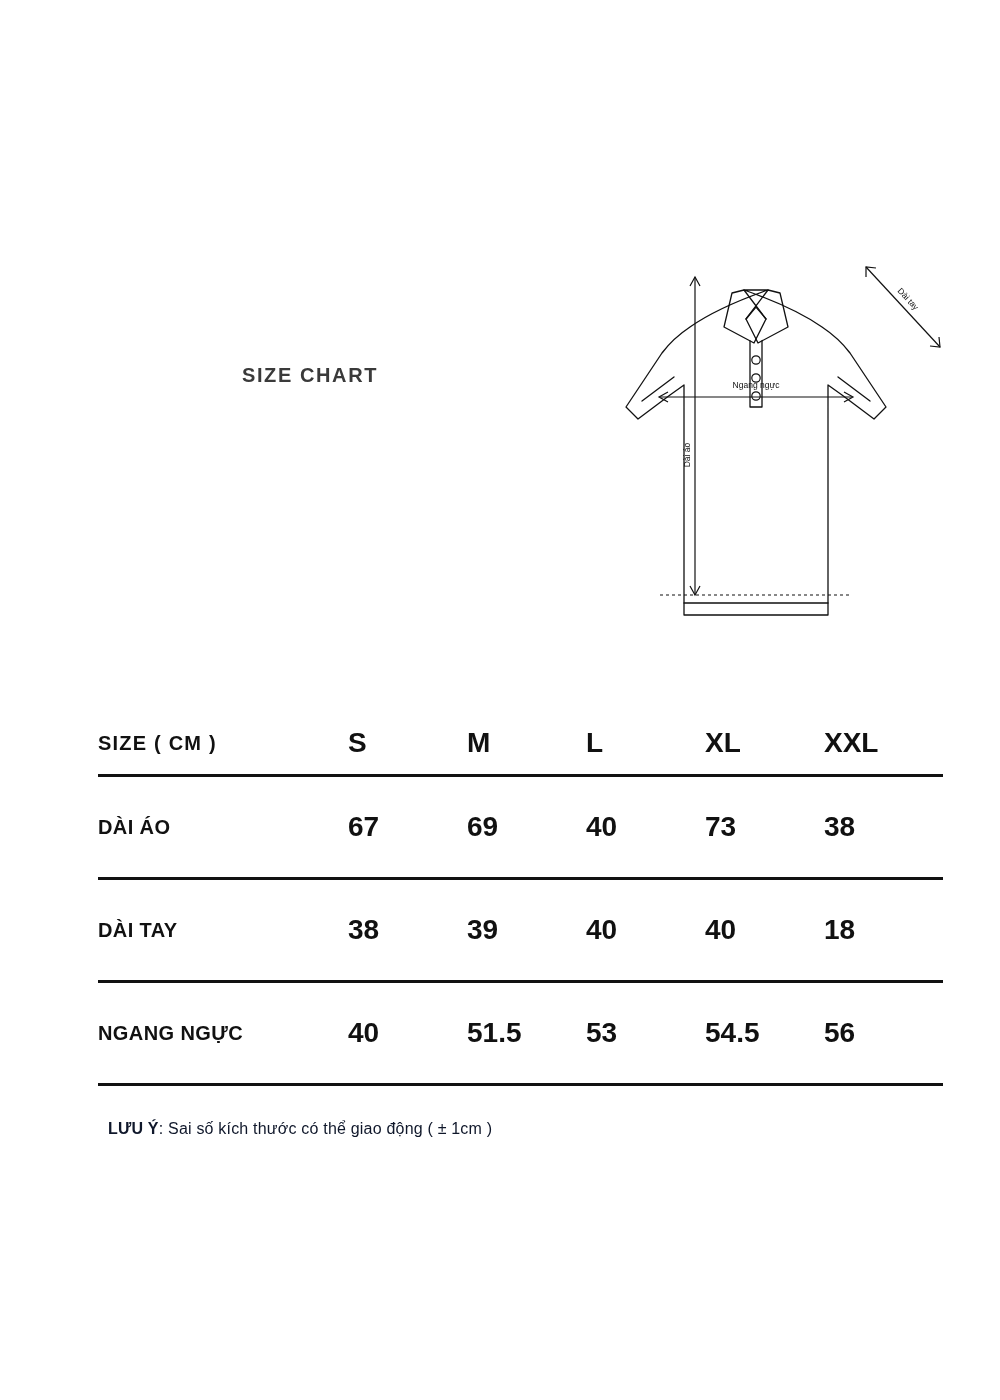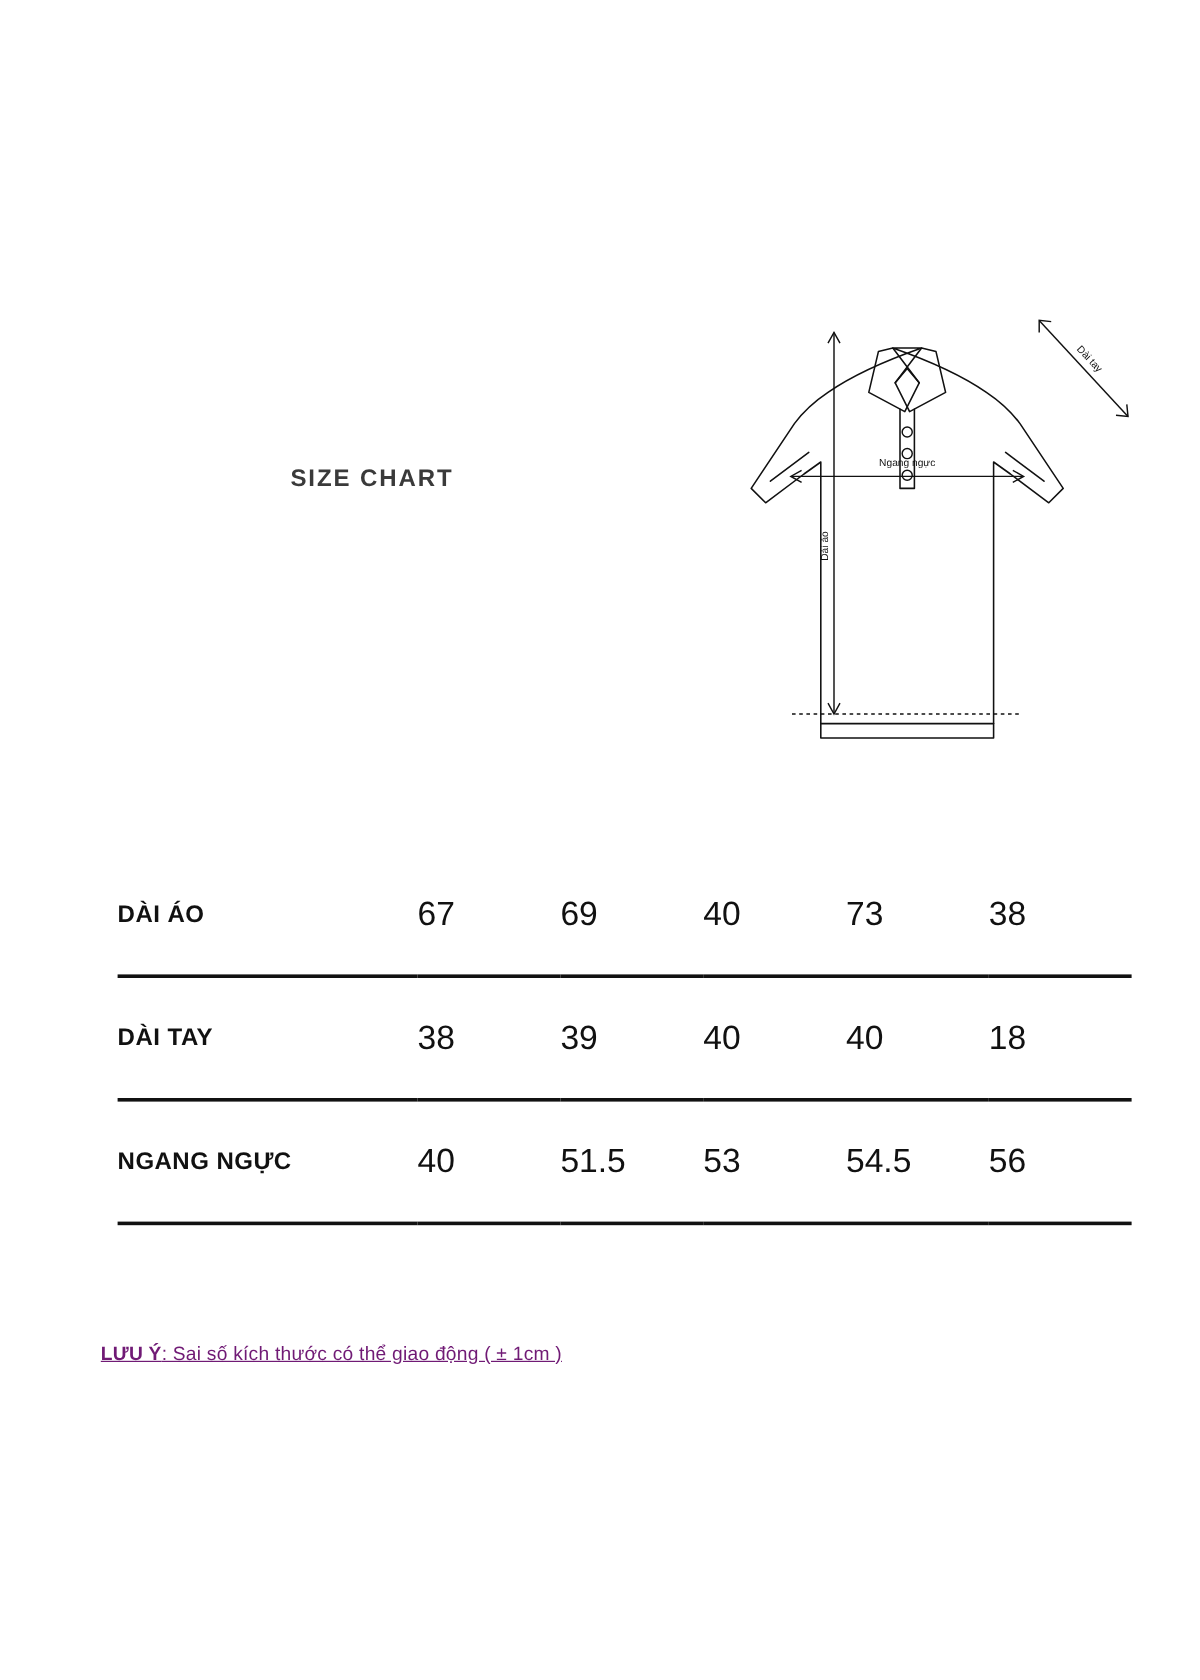--- a/index.html
+++ b/index.html
@@ -13,21 +13,21 @@
     position: relative;
     font-family: "Liberation Sans", sans-serif;
     color: #111111;
     overflow: hidden;
   }
 
   
   .header-block {
     position: absolute;
     left: 60px;
-    top: 388px;
+    top: 364px;
     width: 500px;
     text-align: center;
   }
   .size-chart-label {
     font-size: 20px;
     font-weight: 700;
     letter-spacing: 1.6px;
     color: #3a3a3a;
     margin-bottom: 14px;
   }
@@ -90,35 +90,34 @@
     color: #111111;
   }
   .col-head {
     font-size: 28px;
     font-weight: 700;
     color: #111111;
     width: 119px;
   }
   .val {
     font-size: 28px;
-    font-weight: 400;
+    font-weight: 700;
     color: #111111;
     width: 119px;
     margin-left: 40px;
   }
 
   
   .note {
     position: absolute;
-    left: 84px;
+    left: 108px;
     top: 1120px;
     font-size: 16px;
-    color: #701a75;
+    color: #0f172a;
     letter-spacing: 0.2px;
-    text-decoration: underline;
   }
   .note b { font-weight: 700; }
 </style>
 </head>
 <body>
 
 <div class="header-block">
   <div class="size-chart-label">SIZE CHART</div>
 </div>
 
@@ -170,20 +169,28 @@
       <line x1="316" y1="52" x2="390" y2="132"></line>
       <polyline points="316,62 316,52 326,53"></polyline>
       <polyline points="380,131 390,132 389,122"></polyline>
     </g>
     <text x="356" y="86" font-family="Liberation Sans, sans-serif" font-size="8.5" fill="#111111" text-anchor="middle" transform="rotate(47 356 86)">Dài tay</text>
   </svg>
 </div>
 
 <table class="size-table">
   <tbody>
+    <tr class="head-row">
+      <th class="row-label size-head">SIZE ( CM )</th>
+      <th class="col-head">S</th>
+      <th class="col-head">M</th>
+      <th class="col-head">L</th>
+      <th class="col-head">XL</th>
+      <th class="col-head">XXL</th>
+    </tr>
     <tr class="data-row">
       <td class="row-label">DÀI ÁO</td>
       <td class="val">67</td>
       <td class="val">69</td>
       <td class="val">40</td>
       <td class="val">73</td>
       <td class="val">38</td>
     </tr>
     <tr class="data-row">
       <td class="row-label">DÀI TAY</td>

